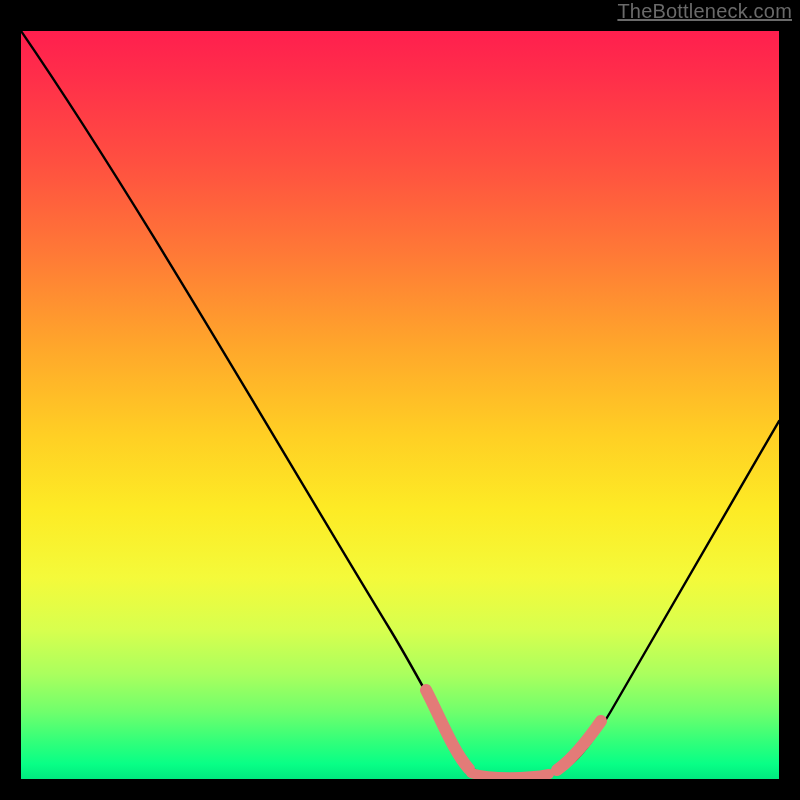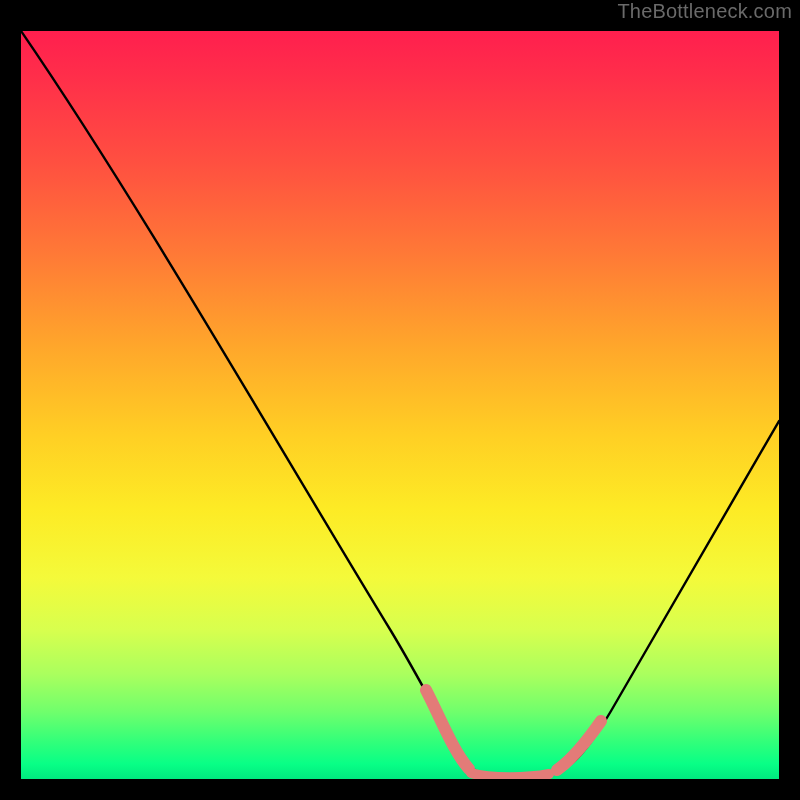--- a/index.html
+++ b/index.html
@@ -54,20 +54,21 @@
   }
   .credit {
     position: absolute;
     top: 0px;
     right: 8px;
     color: #6a6a6a;
     font-size: 20px;
     font-weight: 400;
     letter-spacing: 0.2px;
     z-index: 10;
+    text-decoration: underline;
   }
 </style>
 </head>
 <body>
 
 <div class="credit">TheBottleneck.com</div>
 
 <div class="frame">
   <div class="plot">
     <div class="gradient"></div>

